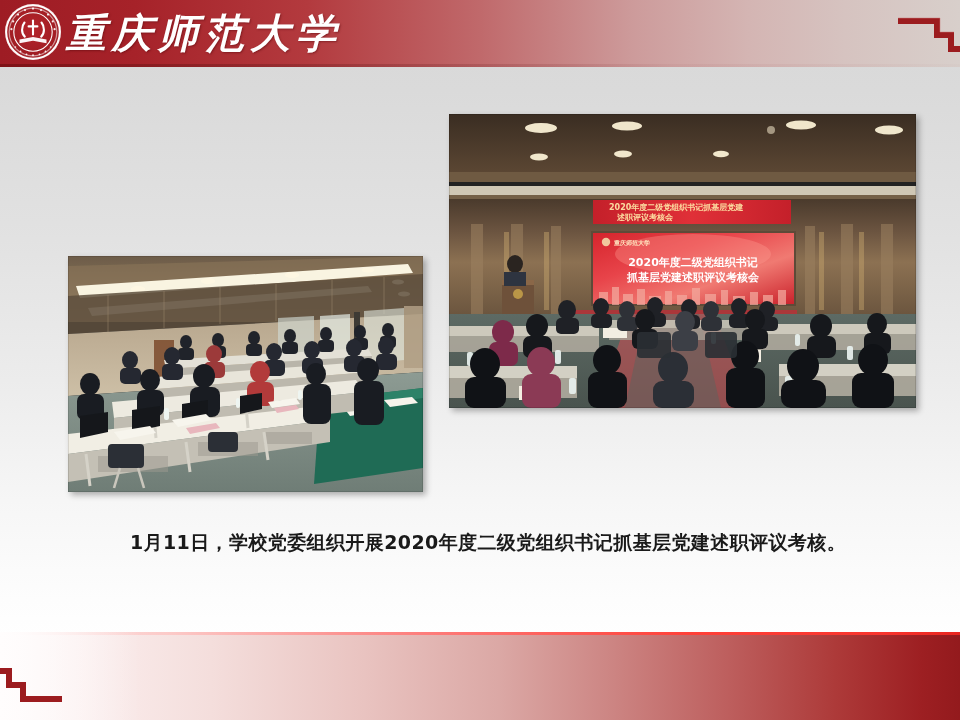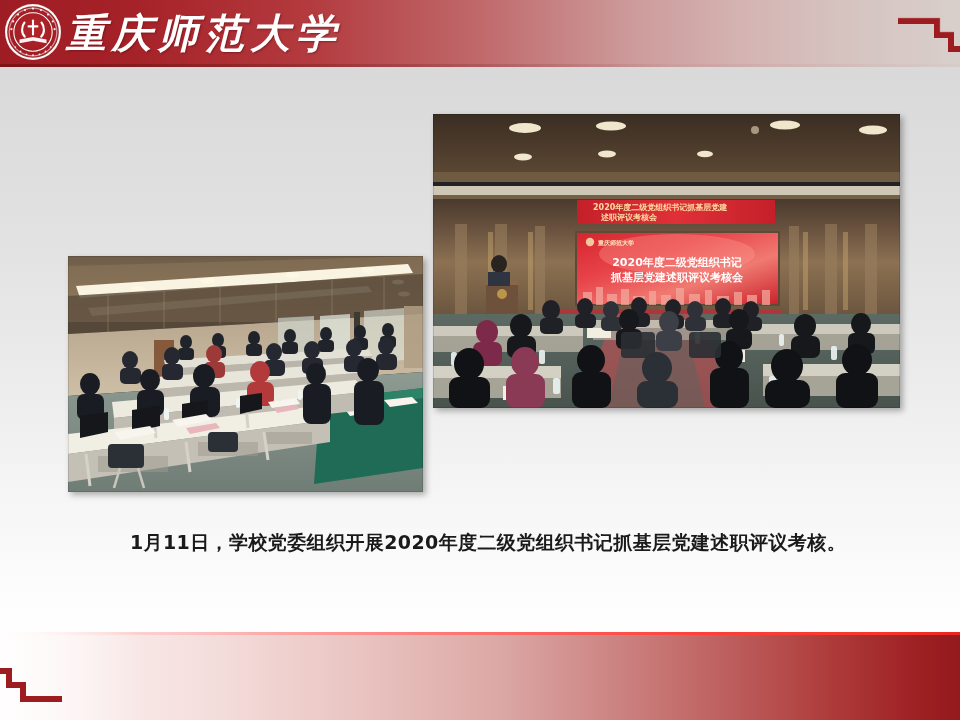--- a/index.html
+++ b/index.html
@@ -90,21 +90,21 @@
 
   
   .photo {
     position: absolute;
     overflow: hidden;
     box-shadow: 3px 3px 6px rgba(0,0,0,.30);
     background: #222;
   }
   .photo svg { display: block; }
 
-  #photo-right { left: 433px; top: 114px;  width: 467px; height: 294px; }
+  #photo-right { left: 449px; top: 114px;  width: 467px; height: 294px; }
   #photo-left  { left: 68px;  top: 256px;  width: 355px; height: 236px; }
 
   
   .caption {
     position: absolute;
     left: 8px; top: 530px;
     width: 960px;
     text-align: center;
     font-family: "DejaVu Sans", "Liberation Sans", sans-serif;
     font-size: 19px;

